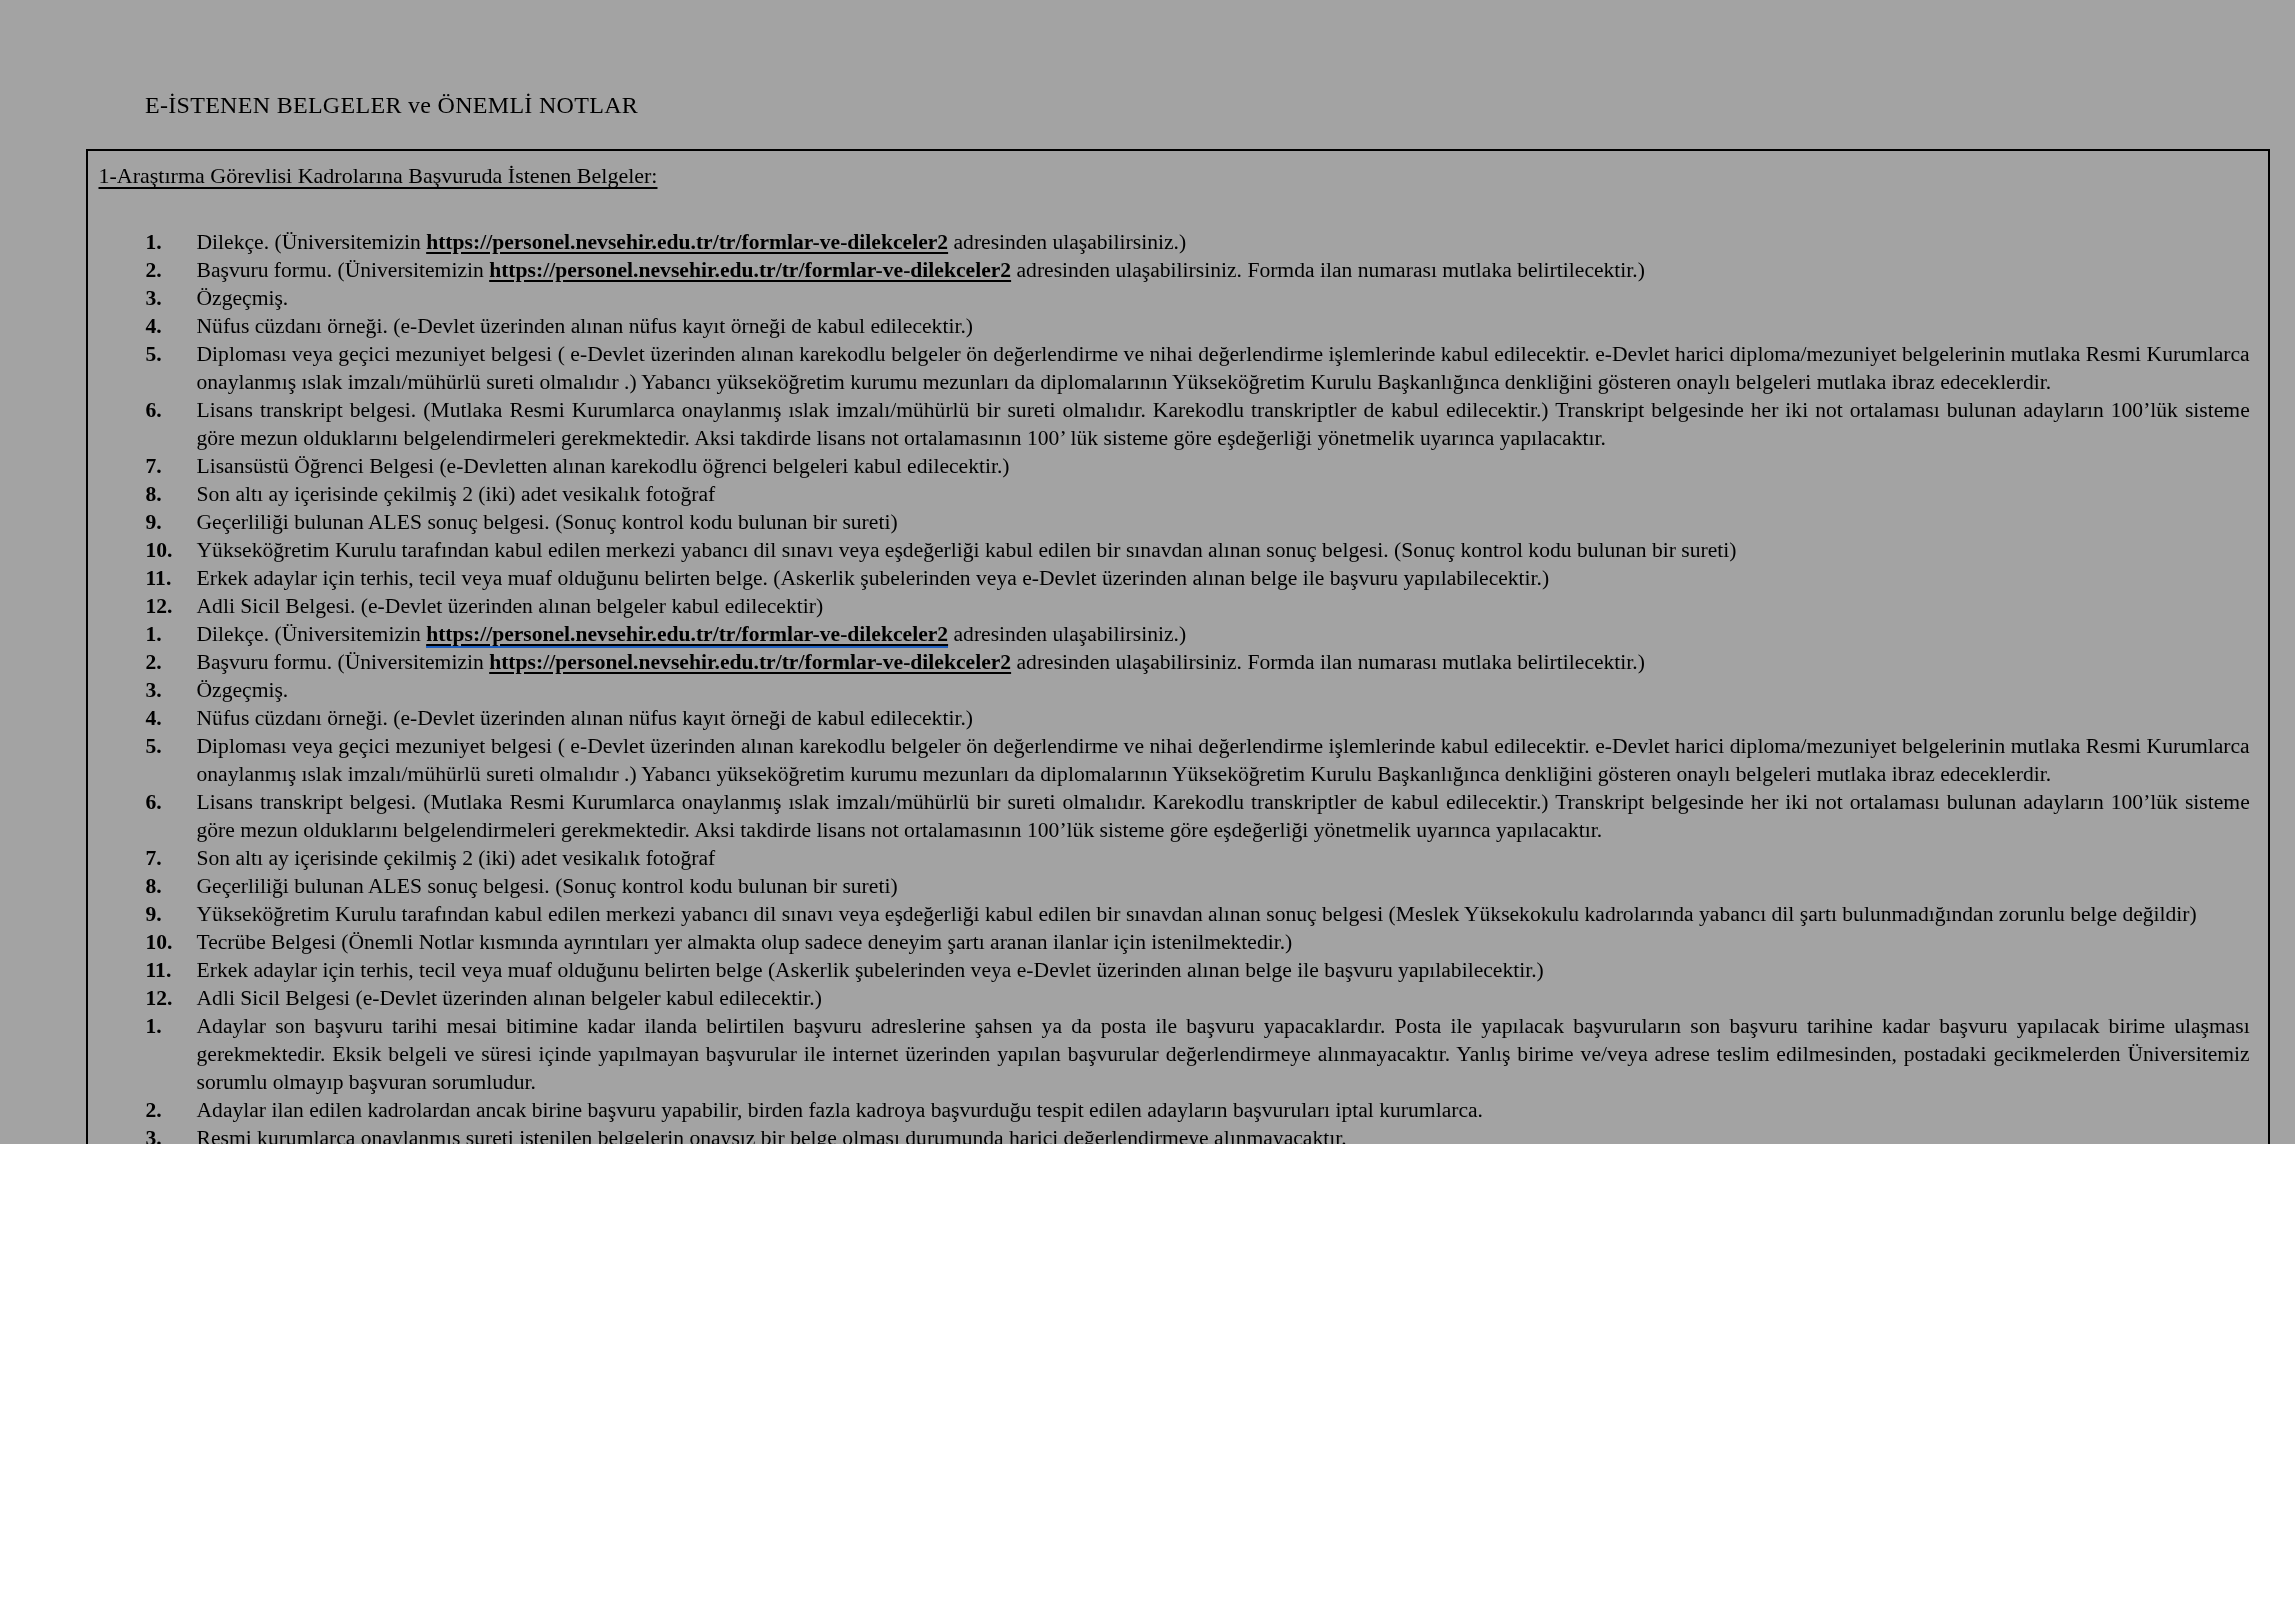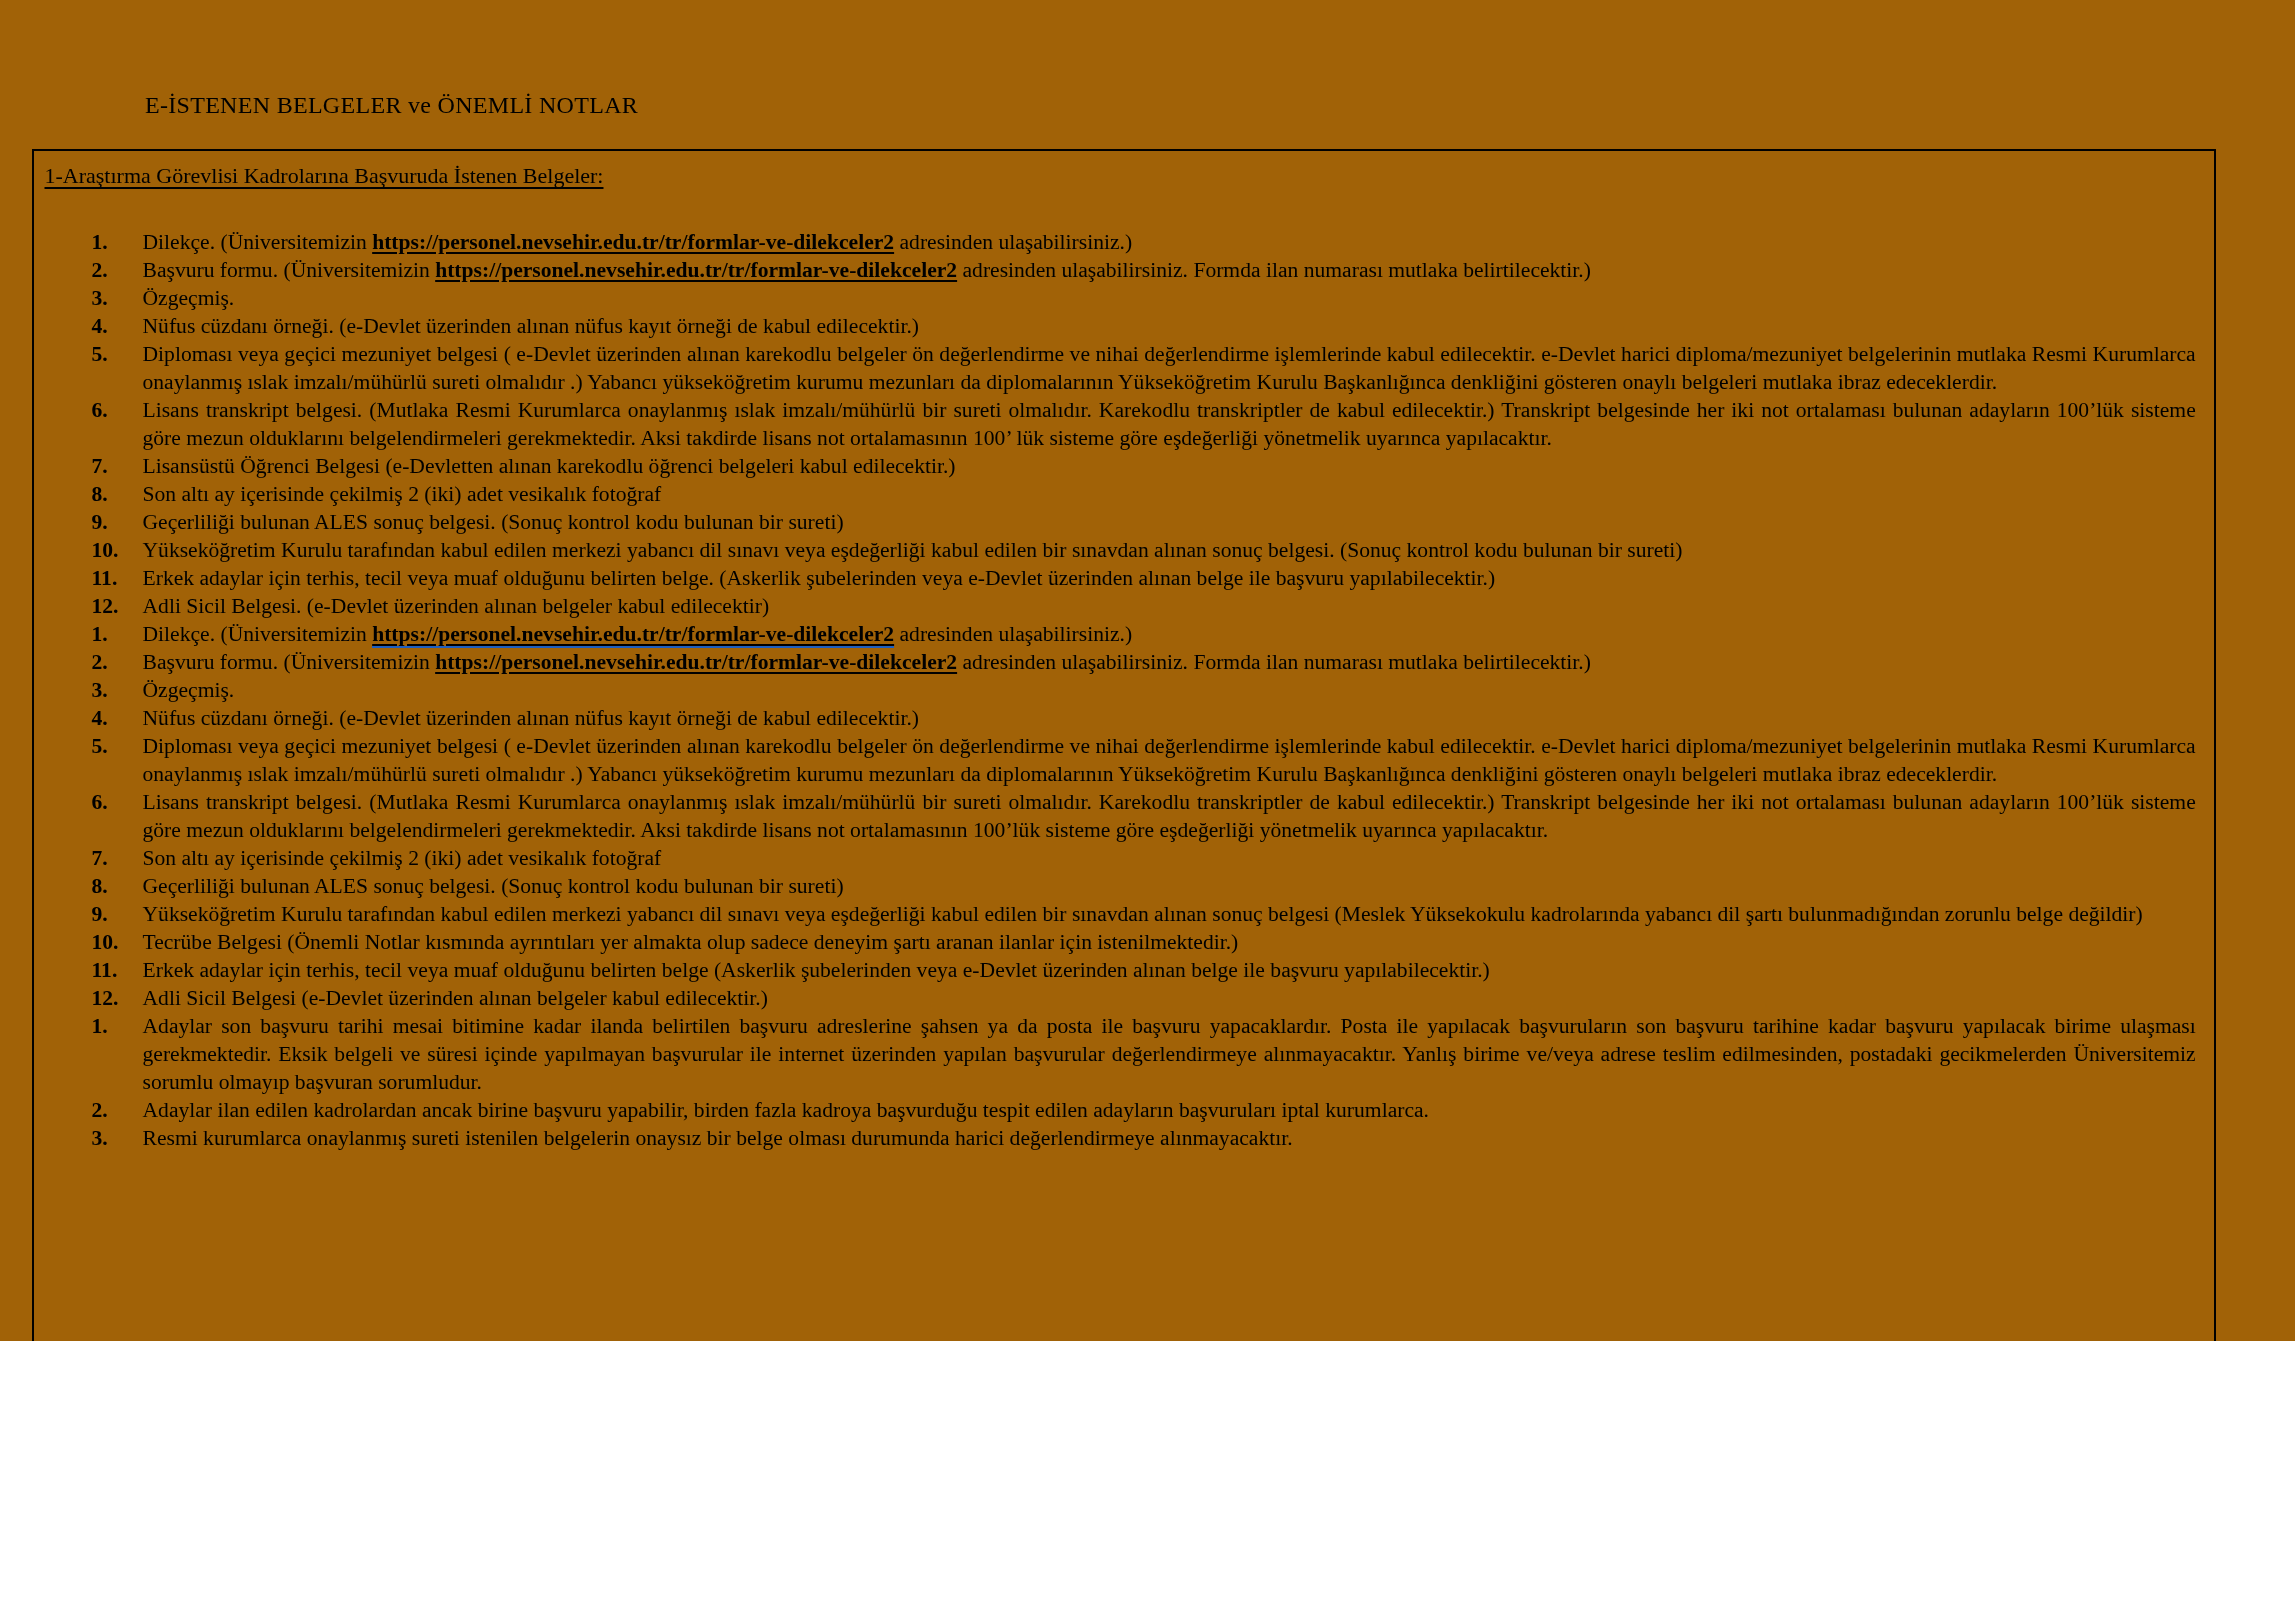--- a/index.html
+++ b/index.html
@@ -4,36 +4,36 @@
 <title>E-İSTENEN BELGELER ve ÖNEMLİ NOTLAR</title>
 <style>
   html, body {
     margin: 0;
     padding: 0;
     background: #ffffff;
   }
   .page {
     position: relative;
     width: 2295px;
-    height: 1341px;
-    background: #a16207;
+    height: 1144px;
+    background: #a3a3a3;
     color: #000000;
     font-family: "Liberation Serif", "DejaVu Serif", serif;
   }
   .doc-title {
     padding-top: 90px;
     margin-left: 145px;
     font-size: 24px;
     line-height: 30px;
     letter-spacing: 0.3px;
     white-space: nowrap;
   }
   .content-box {
     box-sizing: border-box;
-    margin-left: 32px;
+    margin-left: 86px;
     margin-top: 29px;
     width: 2184px;
     height: 1234px;
     border: 2.6px solid #000000;
     border-bottom-width: 3.9px;
     padding: 7.9px 14.4px 6.5px 10.5px;
     overflow: hidden;
   }
   .section-heading {
     font-size: 22px;

